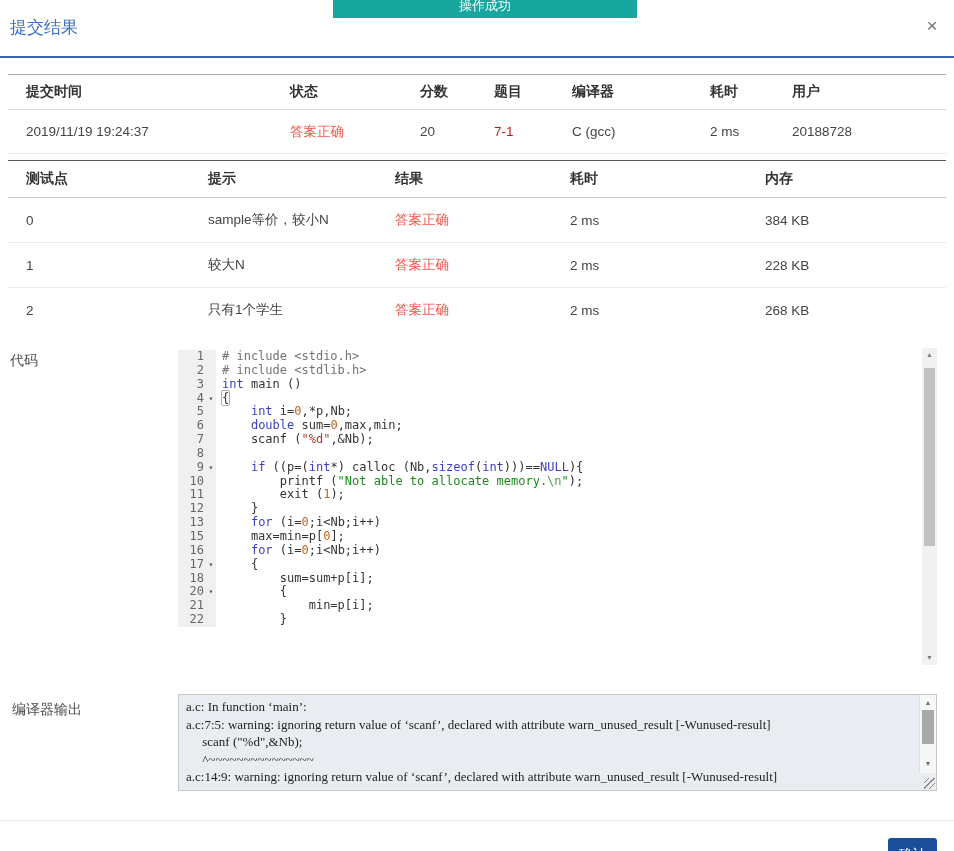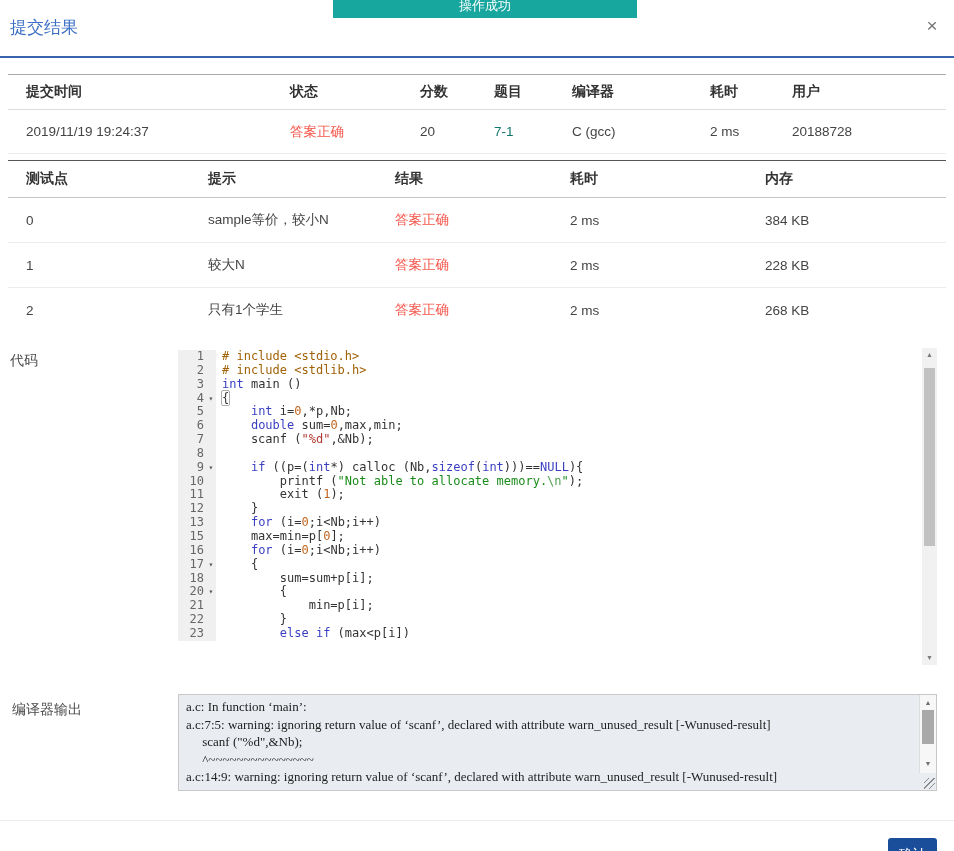--- a/index.html
+++ b/index.html
@@ -26,41 +26,41 @@
   th { font-size:14px; font-weight:bold; color:#333; }
   td { font-size:13.5px; color:#444; }
   .t1 table { border-top:1px solid #a9a9a9; }
   .t1 thead tr { height:35px; border-bottom:1px solid #dcdcdc; }
   .t1 tbody tr { height:44px; border-bottom:1px solid #ececec; }
   .t2 table { border-top:1px solid #555; }
   .t2 thead tr { height:37px; border-bottom:1px solid #c4c4c4; }
   .t2 tbody tr { height:45px; border-bottom:1px solid #ececec; }
   .t2 tbody tr:last-child { border-bottom:none; }
   .status-red { color:#f4554a; }
-  .link-blue { color:#0f766e; text-decoration:none; cursor:pointer; }
+  .link-blue { color:#b91c1c; text-decoration:none; cursor:pointer; }
 
   
   .sec-label { position:absolute; font-size:14px; color:#4a4a4a; }
   .lbl-code { left:10px; top:352px; }
   .lbl-compiler { left:12px; top:701px; }
 
   
   .editor { position:absolute; left:178px; top:348px; width:759px; height:317px; background:#fff; overflow:hidden; }
   .code-lines { position:absolute; left:0; top:2px; right:15px; font-family:"DejaVu Sans Mono","Liberation Mono",monospace; font-size:12px; }
   .cl { display:flex; height:13.85px; line-height:13.85px; white-space:pre; }
   .ln { width:28px; flex:0 0 28px; text-align:right; background:#f0f0f0; color:#666; padding-right:2px; }
   .fold { width:10px; flex:0 0 10px; background:#f0f0f0; color:#555; font-size:8px; text-align:center; }
   .ct { padding-left:6px; white-space:pre; }
   .tok-d { color:#333;text-align:right; }
   .tok-k { color:#3a3fc1;text-align:center; }
   .tok-n { color:#c0651f; }
   .tok-s { color:#b03a30; }
   .tok-g { color:#1a8c1a; }
   .tok-e { color:#4d9e4d; }
-  .tok-p { color:#a16207;text-align:right; }
+  .tok-p { color:#737373;text-align:right; }
   .tok-b { color:#333; border:1px solid #adadad; border-radius:2px; margin:-1px; }
   .gutter-fill { position:absolute; left:0; top:0; bottom:0; width:38px; background:#f0f0f0; z-index:-1; }
 
   
   .vscroll { position:absolute; right:0; top:0; bottom:0; width:15px; background:#f1f1f1; }
   .vscroll .arrow { position:absolute; left:0; width:15px; height:14px; color:#7d7d7d; font-size:7px;
     text-align:center; line-height:14px; }
   .vscroll .arrow.up { top:0; }
   .vscroll .arrow.down { bottom:0; }
   .vscroll .thumb { position:absolute; left:2px; width:11px; background:#c1c1c1; }
@@ -194,21 +194,20 @@
       <div class="cl"><span class="ln">11</span><span class="fold"></span><span class="ct"><span class="tok-d">        exit (</span><span class="tok-n">1</span><span class="tok-d">);</span></span></div>
       <div class="cl"><span class="ln">12</span><span class="fold"></span><span class="ct"><span class="tok-d">    }</span></span></div>
       <div class="cl"><span class="ln">13</span><span class="fold"></span><span class="ct"><span class="tok-d">    </span><span class="tok-k">for</span><span class="tok-d"> (i=</span><span class="tok-n">0</span><span class="tok-d">;i&lt;Nb;i++)</span></span></div>
       <div class="cl"><span class="ln">15</span><span class="fold"></span><span class="ct"><span class="tok-d">    max=min=p[</span><span class="tok-n">0</span><span class="tok-d">];</span></span></div>
       <div class="cl"><span class="ln">16</span><span class="fold"></span><span class="ct"><span class="tok-d">    </span><span class="tok-k">for</span><span class="tok-d"> (i=</span><span class="tok-n">0</span><span class="tok-d">;i&lt;Nb;i++)</span></span></div>
       <div class="cl"><span class="ln">17</span><span class="fold">▾</span><span class="ct"><span class="tok-d">    {</span></span></div>
       <div class="cl"><span class="ln">18</span><span class="fold"></span><span class="ct"><span class="tok-d">        sum=sum+p[i];</span></span></div>
       <div class="cl"><span class="ln">20</span><span class="fold">▾</span><span class="ct"><span class="tok-d">        {</span></span></div>
       <div class="cl"><span class="ln">21</span><span class="fold"></span><span class="ct"><span class="tok-d">            min=p[i];</span></span></div>
       <div class="cl"><span class="ln">22</span><span class="fold"></span><span class="ct"><span class="tok-d">        }</span></span></div>
-      <div class="cl"><span class="ln">23</span><span class="fold"></span><span class="ct"><span class="tok-d">        </span><span class="tok-k">else</span><span class="tok-d"> </span><span class="tok-k">if</span><span class="tok-d"> (max&lt;p[i])</span></span></div>
     </div>
   <div class="vscroll">
     <div class="arrow up">▲</div>
     <div class="thumb ed-thumb"></div>
     <div class="arrow down">▼</div>
   </div>
 </div>
 
 <div class="sec-label lbl-compiler">编译器输出</div>
 

